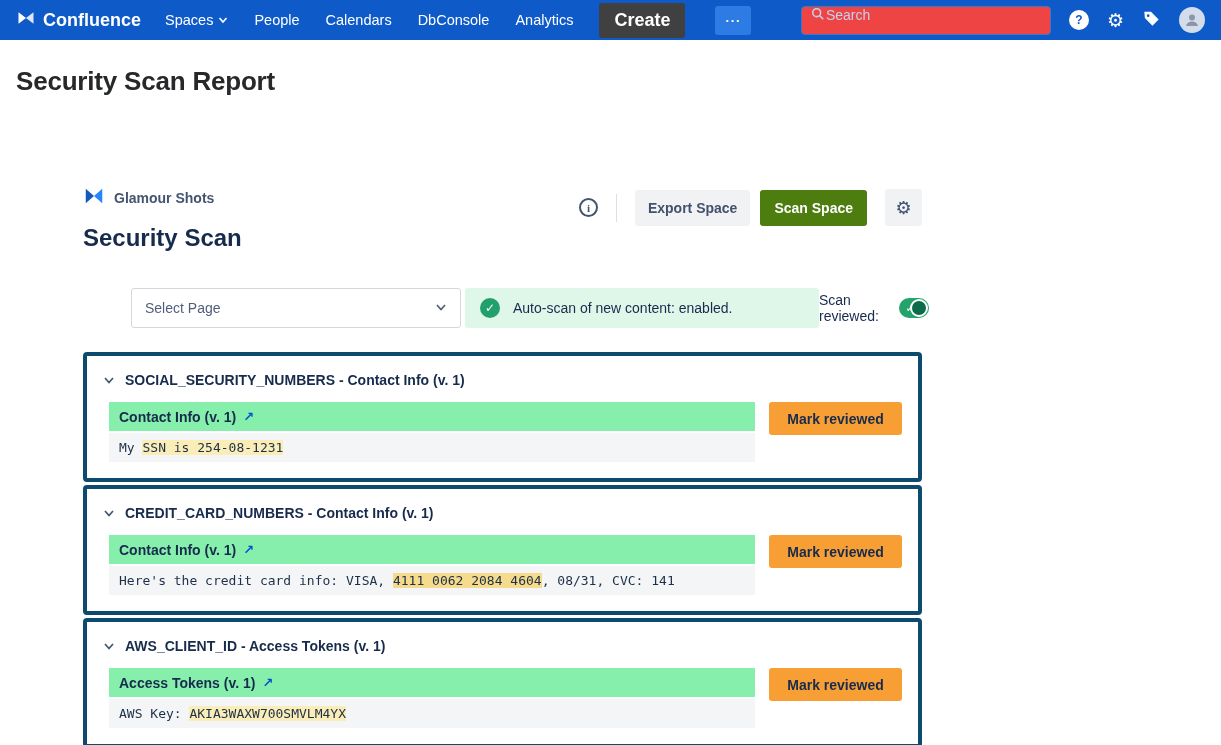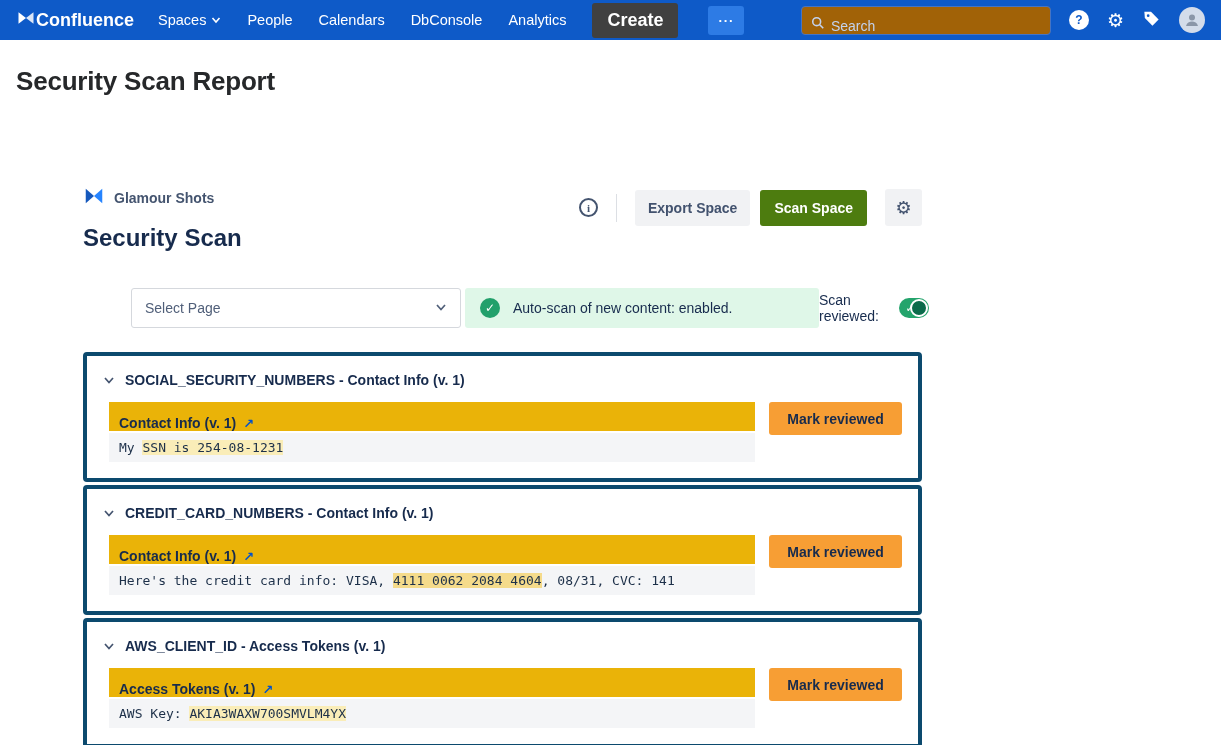--- a/index.html
+++ b/index.html
@@ -3,30 +3,30 @@
 <meta charset="utf-8">
 <style>
   * { box-sizing: border-box; margin: 0; padding: 0; }
   html,body { width:1221px; height:745px; background:#fff; overflow:hidden;
     font-family:"Liberation Sans","DejaVu Sans",sans-serif; color:#172B4D; }
 
   
   .nav { height:40px; background:#0E5AC8; display:flex; align-items:center;
     justify-content:space-between; padding:0 16px; color:#fff; }
   .nav-left { display:flex; align-items:center; gap:24px; }
-  .brand { display:flex; align-items:center; font-size:18px; font-weight:700; cursor:pointer; }
+  .brand { display:flex; align-items:center; gap:7px; font-size:18px; font-weight:700; cursor:pointer; }
   .nav-links { display:flex; align-items:center; gap:26px; font-size:14.5px; }
   .nav-link { display:flex; align-items:center; gap:5px; cursor:pointer; white-space:nowrap; }
   .create-btn { background:#404040; border:none; color:#fff; font-weight:700; font-size:18px;
     padding:7px 15px; border-radius:3px; cursor:pointer; margin-left:2px; }
   .more-btn { background:#2D7BE5; border:none; color:#fff; font-weight:700; font-size:13px;
     padding:7px 10px; border-radius:3px; cursor:pointer; margin-left:6px; letter-spacing:1px; }
   .nav-right { display:flex; align-items:center; gap:18px; }
-  .search-box { width:250px; height:29px; background:#a16207; border:1px solid #4574C4;
-    border-radius:4px; display:flex; align-items:flex-end; gap:6px; padding:0 9px; }
+  .search-box { width:250px; height:29px; background:#ef4444; border:1px solid #4574C4;
+    border-radius:4px; display:flex; align-items:flex-start; gap:1px; padding:0 9px; }
   .search-box input { background:transparent; border:none; outline:none; color:#EAF0FA;
     font-size:14px; width:100%; font-family:inherit; }
   .search-box input::placeholder { color:#C3D2EE; }
   .help-badge { width:20px; height:20px; border-radius:50%; background:#fff; color:#0E5AC8;
     font-size:12px; font-weight:700; display:flex; align-items:center; justify-content:center; cursor:pointer; }
   .gear-white { font-size:19px; line-height:1; cursor:pointer; }
   .avatar { width:26px; height:26px; border-radius:50%; background:#D3DCEA;
     display:flex; align-items:center; justify-content:center; cursor:pointer; }
 
   
@@ -68,22 +68,22 @@
     background:#0B6B4B; border:2px solid #fff; }
 
   
   .cards { margin-top:24px; display:flex; flex-direction:column; gap:3px; }
   .card { background:#fff; border:4px solid #0c4a6e; border-radius:4px; padding:16px; }
   .card-title-row { display:flex; align-items:center; gap:10px; cursor:pointer; }
   .card-title { font-size:14px; font-weight:700; color:#172B4D; }
   .chev { display:flex; color:#44546F; }
   .card-body { display:flex; align-items:flex-start; margin-top:14px; margin-left:6px; }
   .result { flex:1; }
-  .result-head { background:#eab308; height:29px; display:flex; align-items:flex-end; gap:7px;
-    padding:0 10px; font-size:14px; font-weight:700; color:#172B4D; }
+  .result-head { background:#86efac; height:29px; display:flex; align-items:center; gap:7px;
+    padding:12px 10px; font-size:14px; font-weight:700; color:#172B4D; }
   .open-link { color:#0052CC; font-weight:600; font-size:13px; cursor:pointer; }
   .result-content { background:#F4F5F7; height:29px; display:flex; align-items:center;
     padding:0 10px; margin-top:2px; font-family:"DejaVu Sans Mono","Liberation Mono",monospace;
     font-size:13px; color:#1D3049; white-space:pre; }
   .hl { background:#F5DB8B; }
   .hl2 { background:#FAEDB8; }
   .mark-btn { margin-left:14px; width:133px; height:33px; background:#F79E34; border:none;
     border-radius:3px; font-weight:700; font-size:14px; color:#172B4D; cursor:pointer; flex:none; }
 </style>
 </head>

